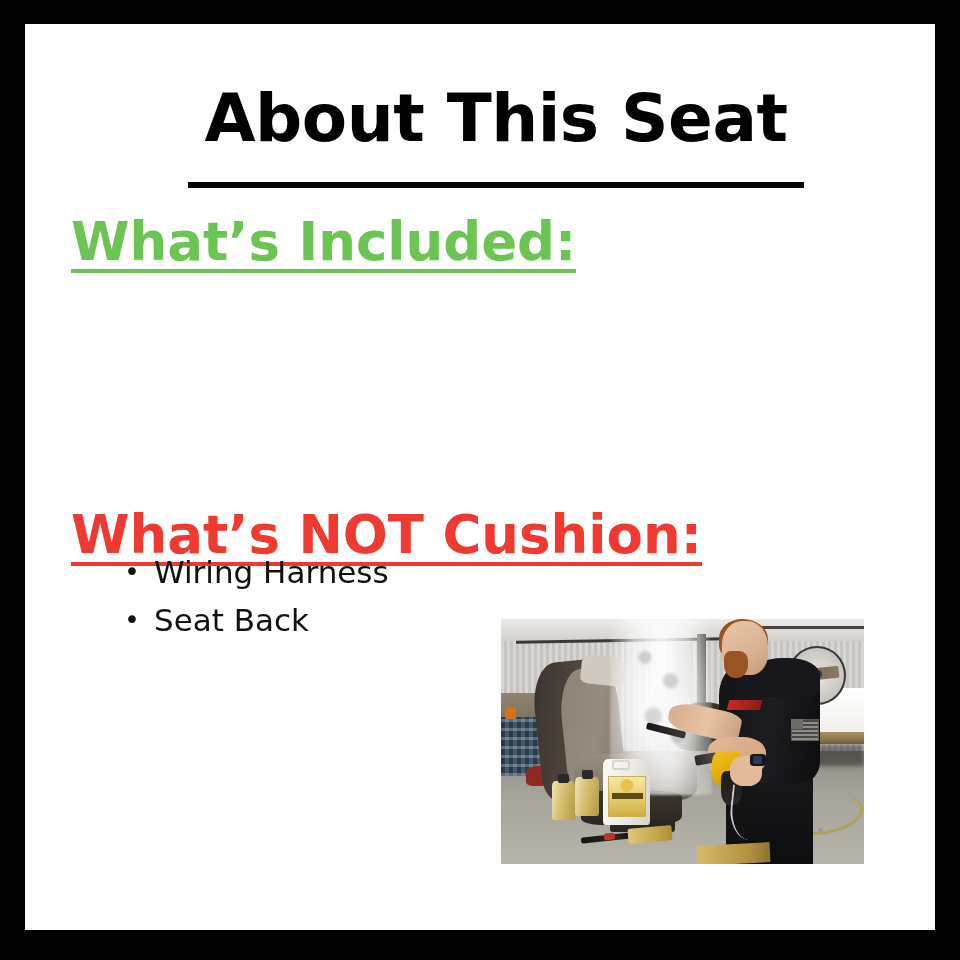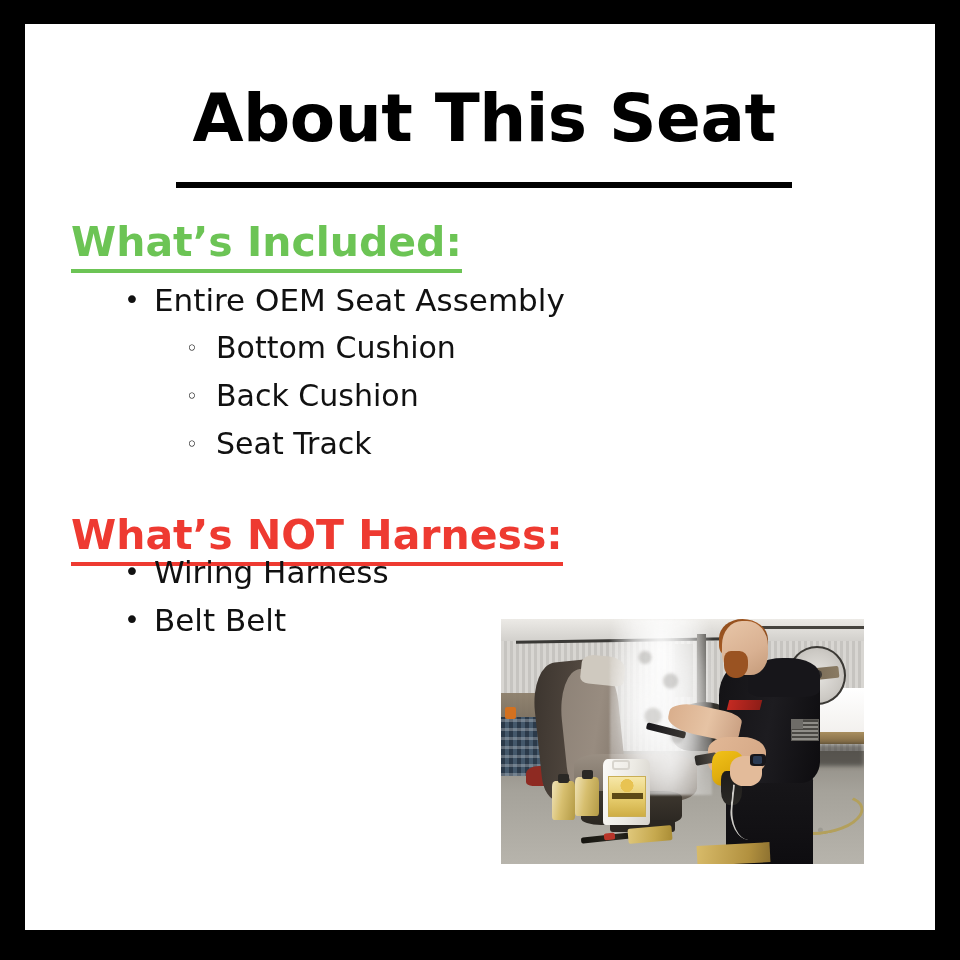--- a/index.html
+++ b/index.html
@@ -26,21 +26,21 @@
     top: 24px;
     width: 910px;
     height: 906px;
     background: #ffffff;
     overflow: hidden;
   }
 
   
   #slide-title {
     position: absolute;
-    left: 4px;
+    left: 16px;
     top: 56px;
     width: 910px;
     text-align: center;
     font-family: "DejaVu Sans", sans-serif;
     font-weight: bold;
     font-size: 66px;
     line-height: 78px;
     letter-spacing: -0.5px;
     color: #000000;
     white-space: nowrap;
@@ -53,21 +53,21 @@
     height: 6px;
     background: #000000;
   }
 
   
   .section-heading {
     position: absolute;
     left: 46px;
     font-family: "DejaVu Sans", sans-serif;
     font-weight: bold;
-    font-size: 41px;
+    font-size: 53px;
     line-height: 48px;
     white-space: nowrap;
   }
   .section-heading .heading-text { position: relative; display: inline-block; }
   .section-heading .heading-rule {
     position: absolute;
     left: 0;
     bottom: -7px;
     height: 4px;
     width: 100%;
@@ -457,48 +457,34 @@
       <span class="ul-bar"></span>
     </div>
 
     <div class="section-heading" id="heading-included">
       <span class="heading-text">
         <span>What’s Included:</span>
         <span class="heading-rule"></span>
       </span>
     </div>
 
-    <ul class="bullet-list" id="list-included">
-      <li class="bullet-row level-1">
-        <span class="bullet-mark">•</span><span>Entire OEM Seat Assembly</span>
-      </li>
-      <li class="bullet-row level-2">
-        <span class="bullet-mark">◦</span><span>Bottom Cushion</span>
-      </li>
-      <li class="bullet-row level-2">
-        <span class="bullet-mark">◦</span><span>Back Cushion</span>
-      </li>
-      <li class="bullet-row level-2">
-        <span class="bullet-mark">◦</span><span>Seat Track</span>
-      </li>
-    </ul>
 
     <div class="section-heading" id="heading-not-included">
       <span class="heading-text">
-        <span>What’s NOT Harness:</span>
+        <span>What’s NOT Cushion:</span>
         <span class="heading-rule"></span>
       </span>
     </div>
 
     <ul class="bullet-list" id="list-not-included">
       <li class="bullet-row level-1">
         <span class="bullet-mark">•</span><span>Wiring Harness</span>
       </li>
       <li class="bullet-row level-1">
-        <span class="bullet-mark">•</span><span>Belt Belt</span>
+        <span class="bullet-mark">•</span><span>Seat Back</span>
       </li>
     </ul>
 
     <div id="photo-card">
       <div id="photo-scene">
         <div class="wall"></div>
         <div class="ceiling-band"></div>
         <div class="roof-rail"></div>
         <div class="roof-rail2"></div>
         <div class="floor"></div>

